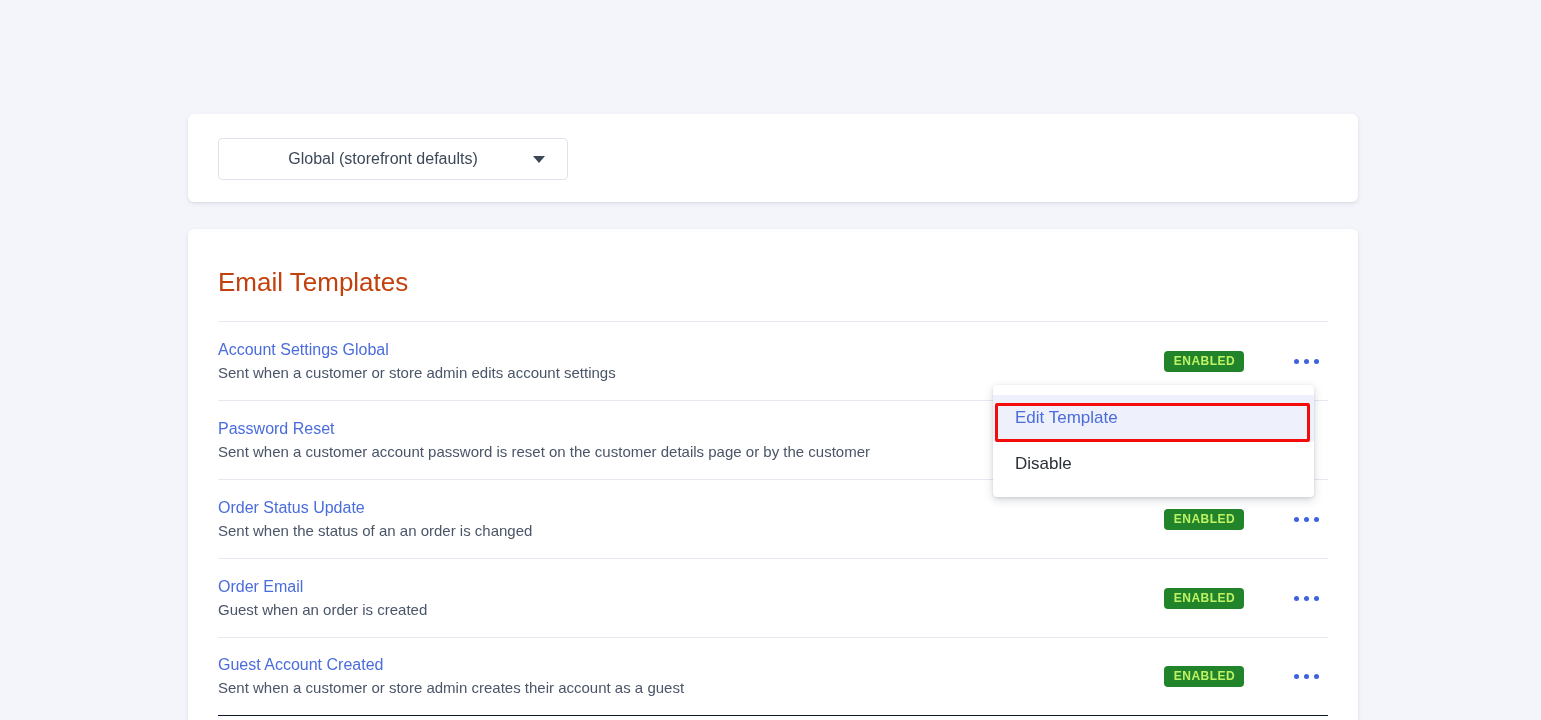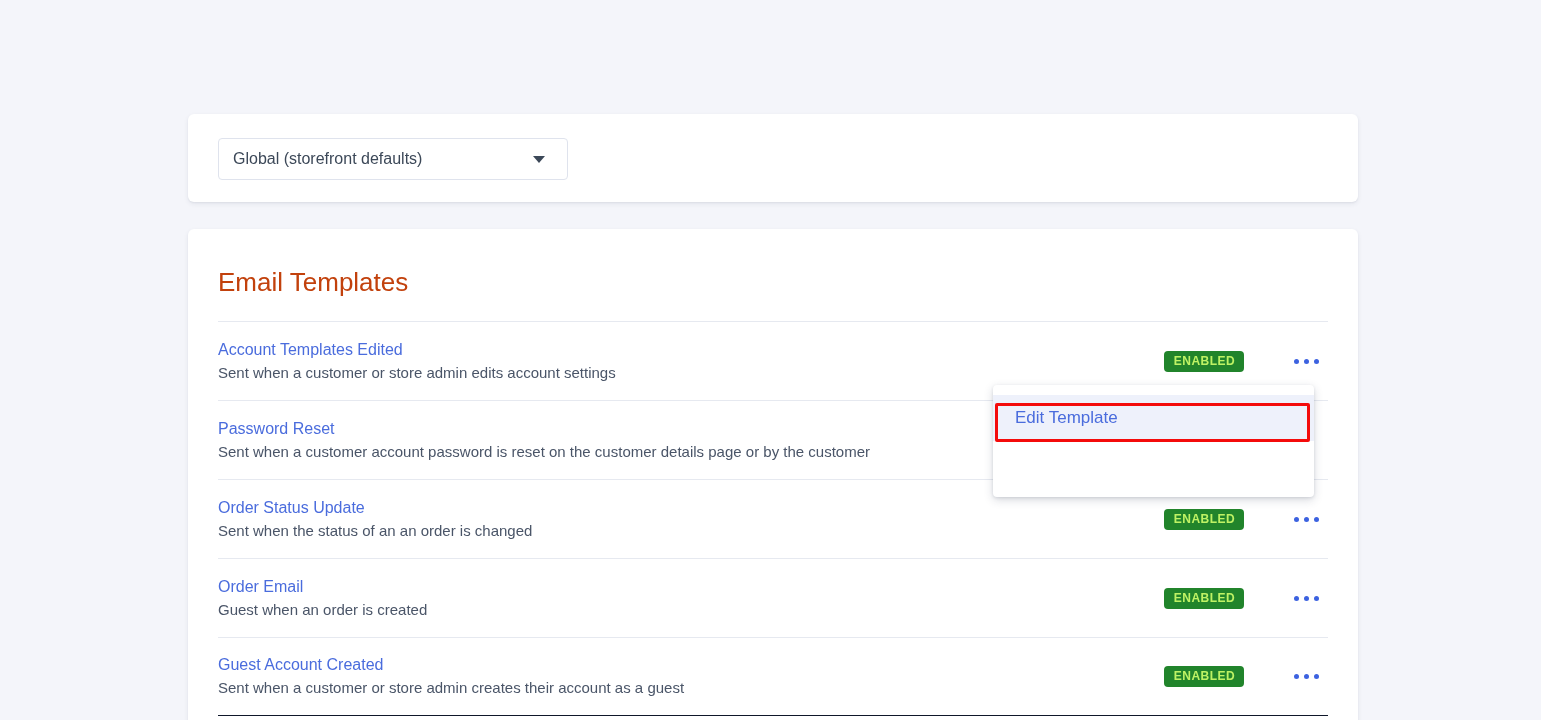--- a/index.html
+++ b/index.html
@@ -77,20 +77,21 @@
     cursor: pointer;
   }
 
   .select-value {
     flex: 1;
     font-size: 16px;
     color: #3c4858;
     line-height: 20px;
     white-space: nowrap;
     overflow: hidden;
+    text-align: center;
   }
 
   .caret {
     width: 0;
     height: 0;
     border-left: 6px solid transparent;
     border-right: 6px solid transparent;
     border-top: 7px solid #3c4858;
     margin-right: 10px;
     flex: 0 0 auto;
@@ -248,21 +249,21 @@
     </div>
   </div>
 
   <div class="card card-templates">
     <h2 class="section-heading">Email Templates</h2>
 
     <div class="rows">
 
       <div class="row">
         <div class="row-text">
-          <a class="row-title">Account Templates Edited</a>
+          <a class="row-title">Account Settings Global</a>
           <div class="row-desc">Sent when a customer or store admin edits account settings</div>
         </div>
         <span class="badge">ENABLED</span>
         <span class="kebab">
           <i></i>
             <i></i>
             <i></i>
         </span>
       </div>
 
@@ -316,17 +317,18 @@
             <i></i>
             <i></i>
         </span>
       </div>
 
     </div>
   </div>
 
   <div class="dropdown">
     <div class="menu-item menu-item-edit">Edit Template</div>
+    <div class="menu-item menu-item-disable">Disable</div>
   </div>
 
   <div class="highlight-box"></div>
 
 </div>
 
 </body></html>

